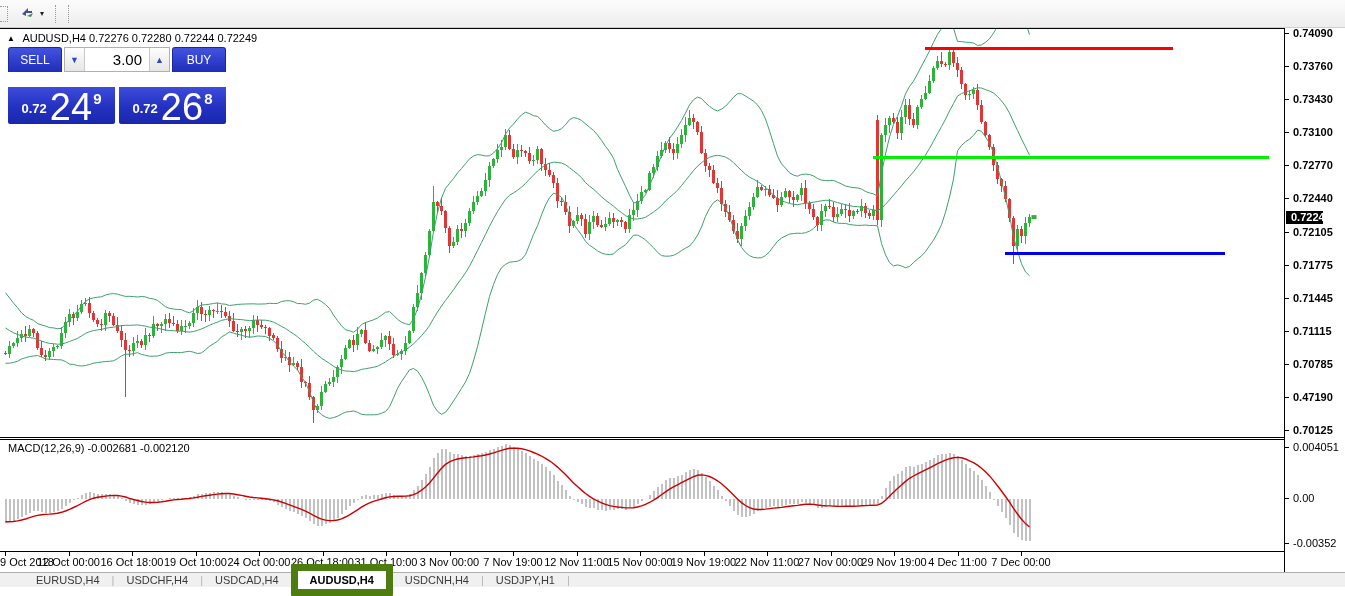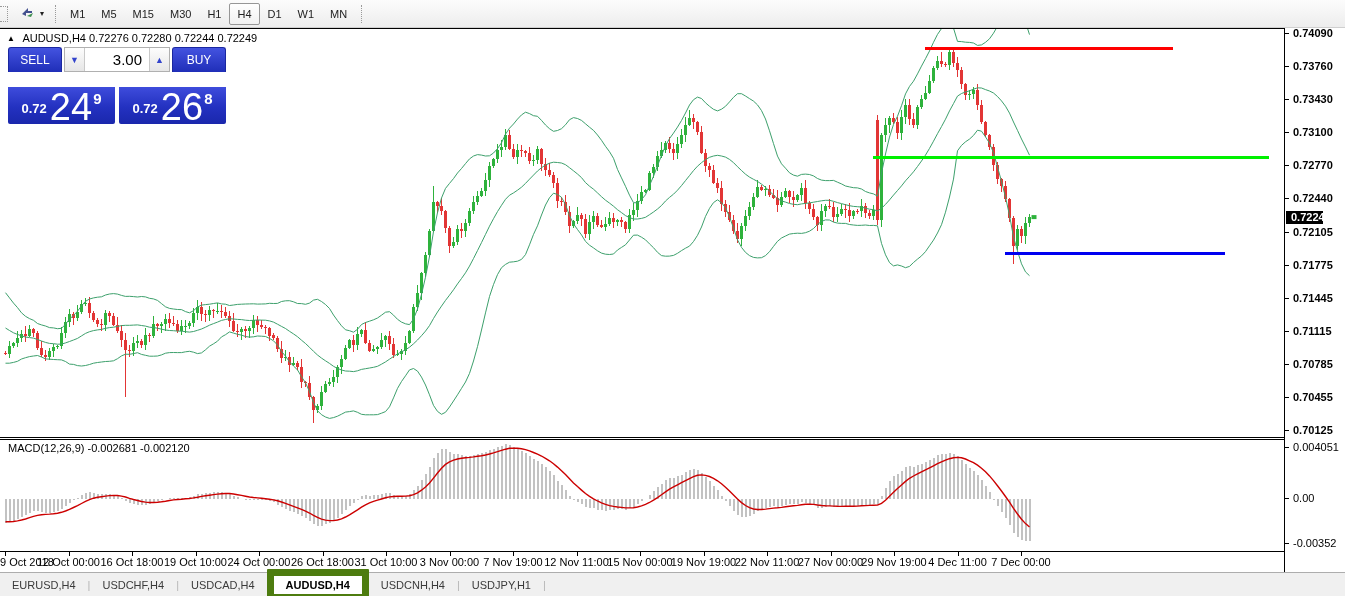--- a/index.html
+++ b/index.html
@@ -54,22 +54,22 @@
   font-family:"Liberation Sans",sans-serif;color:#000;width:40px}
 .oc-row2{display:flex;height:37px;margin-top:15px}
 .price-big{flex:1;background:linear-gradient(#3e4cdc,#2331c0 55%,#1a27ac);color:#fff;
   display:flex;align-items:flex-end;justify-content:center;padding-bottom:3px;border-radius:0 0 2px 2px}
 .price-big.sell{margin-right:2px}
 .price-big.buy{margin-left:2px}
 .p-small{font-size:13px;font-weight:700;margin:0 3px 5px 0}
 .p-large{font-size:38px;font-weight:400;line-height:28px}
 .p-sup{font-size:15px;font-weight:700;margin:0 0 14px 1px}
 
-.tabbar{position:absolute;left:0;top:572px;width:1345px;height:24px;background:#f0f0f0;
-  border-top:1px solid #adadad;display:flex;align-items:center;padding-left:0}
+.tabbar{position:absolute;left:0;top:572px;width:1345px;height:15px;background:#f0f0f0;
+  border-top:1px solid #adadad;display:flex;align-items:center;padding-left:24px}
 .tab{font-size:11px;color:#3a3a3a;padding:4px 12px;white-space:nowrap}
 .tab.active{background:#fff;border:7px solid #4d7c0f;color:#000;font-weight:700;padding:3px 12px;border-radius:1px}
 .tab-sep{color:#b5b5b5;font-size:11px}
 </style>
 </head>
 <body>
 
 <div id="app">
 
   <div class="toolbar">
@@ -77,31 +77,20 @@
     <div class="icon-btn">
       <span>
         <svg width="18" height="14" viewBox="0 0 18 14">
           <path d="M3 9 L9 3 L9 6 L13 6 L13 8 L7 8 L7 11 Z" fill="#44518f"></path>
           <path d="M8 11 L14 8 L12 12 Z" fill="#3f8f4f"></path>
         </svg>
       </span>
       <span class="caret">▾</span>
     </div>
     <div class="grip"></div>
-    <div id="tfwrap" style="display:flex">
-        <div class="tfbtn">M1</div>
-        <div class="tfbtn">M5</div>
-        <div class="tfbtn">M15</div>
-        <div class="tfbtn">M30</div>
-        <div class="tfbtn">H1</div>
-        <div class="tfbtn active">H4</div>
-        <div class="tfbtn">D1</div>
-        <div class="tfbtn">W1</div>
-        <div class="tfbtn">MN</div>
-      </div>
     <div class="grip"></div>
   </div>
 
   <div class="chartframe-top"></div>
   <svg class="main-svg" id="mainsvg" viewBox="0 0 1284 408">
       <line x1="5.5" y1="321.6" x2="5.5" y2="325.5" stroke="#e23535" stroke-width="1" shape-rendering="crispEdges"></line>
       <rect x="4.0" y="324.2" width="3" height="1.0" fill="#e23535" shape-rendering="crispEdges"></rect>
       <line x1="9.5" y1="311.9" x2="9.5" y2="328.8" stroke="#2eb23c" stroke-width="1" shape-rendering="crispEdges"></line>
       <rect x="8.0" y="317.4" width="3" height="7.2" fill="#2eb23c" shape-rendering="crispEdges"></rect>
       <line x1="13.5" y1="312.9" x2="13.5" y2="319.1" stroke="#2eb23c" stroke-width="1" shape-rendering="crispEdges"></line>
@@ -932,21 +921,21 @@
       <div class="pa-label" style="top: 197.5px;">0.72105</div>
       <div class="pa-dash" style="top: 203.5px;"></div>
       <div class="pa-label" style="top: 230.5px;">0.71775</div>
       <div class="pa-dash" style="top: 236.5px;"></div>
       <div class="pa-label" style="top: 263.5px;">0.71445</div>
       <div class="pa-dash" style="top: 269.5px;"></div>
       <div class="pa-label" style="top: 296.5px;">0.71115</div>
       <div class="pa-dash" style="top: 302.5px;"></div>
       <div class="pa-label" style="top: 329.5px;">0.70785</div>
       <div class="pa-dash" style="top: 335.5px;"></div>
-      <div class="pa-label" style="top: 362.5px;">0.70455</div>
+      <div class="pa-label" style="top: 362.5px;">0.47190</div>
       <div class="pa-dash" style="top: 368.5px;"></div>
       <div class="pa-label" style="top: 395.5px;">0.70125</div>
       <div class="pa-dash" style="top: 401.5px;"></div>
       <div class="pa-current" style="top: 183.1px;">0.72249</div>
       <div class="pa-label" style="top: 413px; font-weight: 400;">0.004051</div>
       <div class="pa-dash" style="top: 419px;"></div>
       <div class="pa-label" style="top: 464px; font-weight: 400;">0.00</div>
       <div class="pa-dash" style="top: 470px;"></div>
       <div class="pa-label" style="top: 509px; font-weight: 400;">-0.00352</div>
       <div class="pa-dash" style="top: 515px;"></div>

